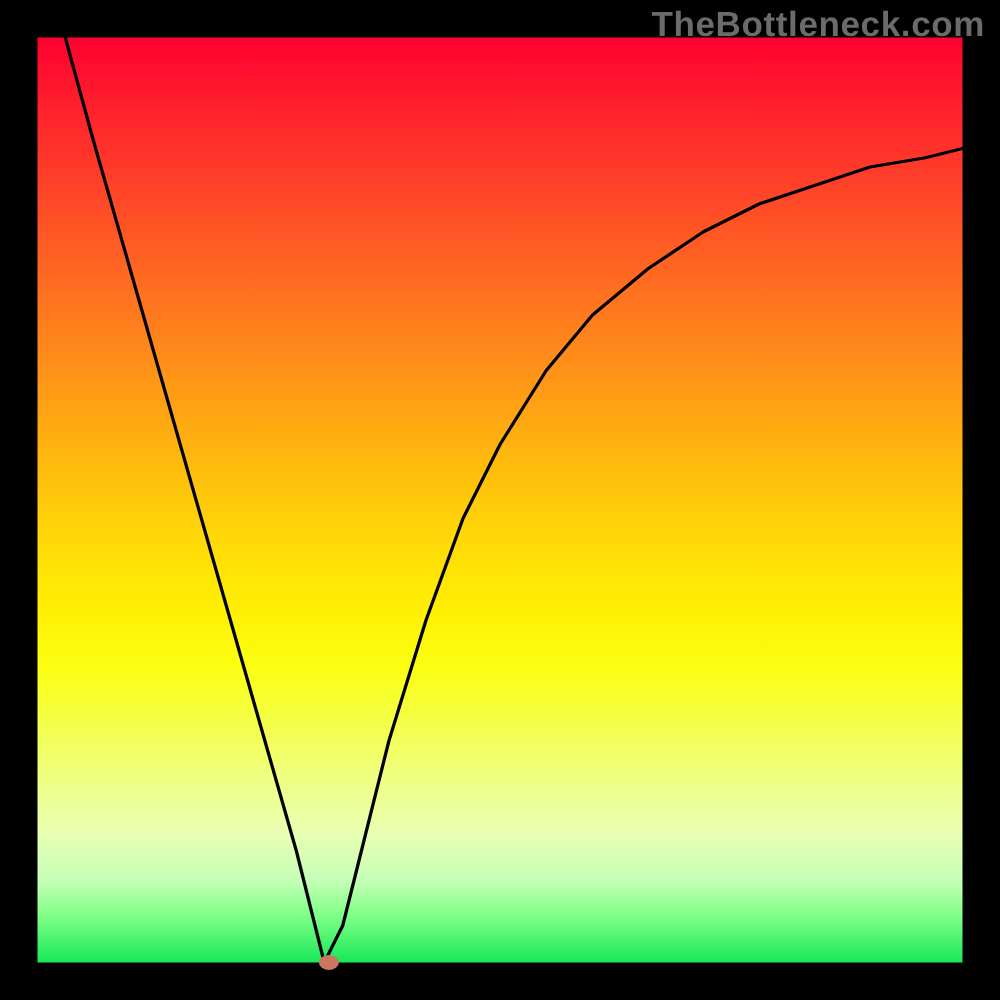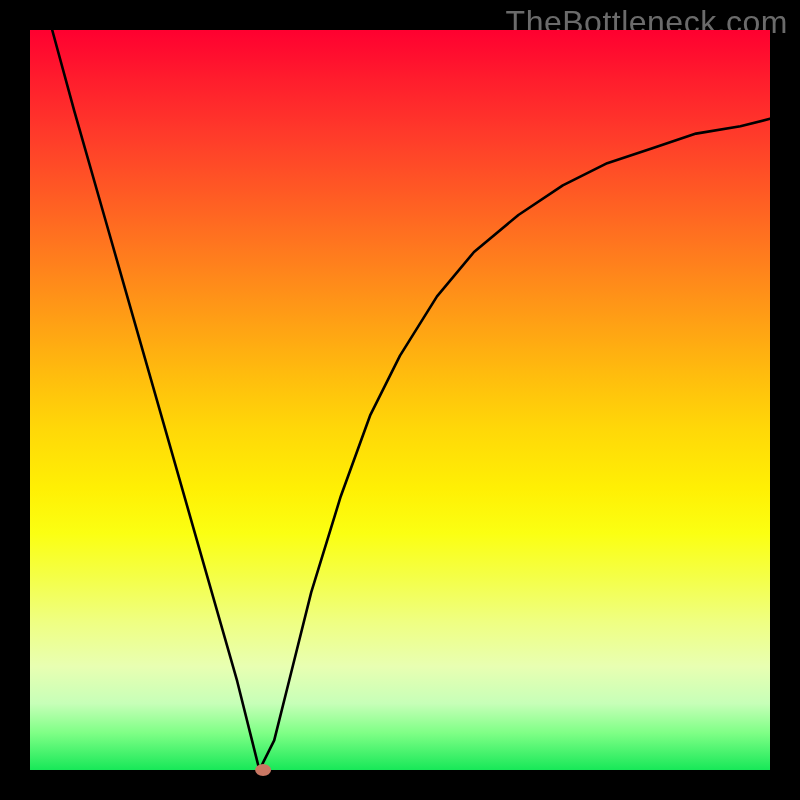--- a/index.html
+++ b/index.html
@@ -8,22 +8,22 @@
     position: relative;
     width: 800px;
     height: 800px;
     background: #000;
   }
   .watermark {
     position: absolute;
     top: 4px;
     right: 12px;
     font-family: Arial, Helvetica, sans-serif;
-    font-size: 32px;
-    font-weight: 400;
+    font-size: 28px;
+    font-weight: 700;
     color: #6b6b6b;
     letter-spacing: 0.5px;
   }
   .plot-area {
     position: absolute;
     left: 30px;
     top: 30px;
     width: 740px;
     height: 740px;
     

